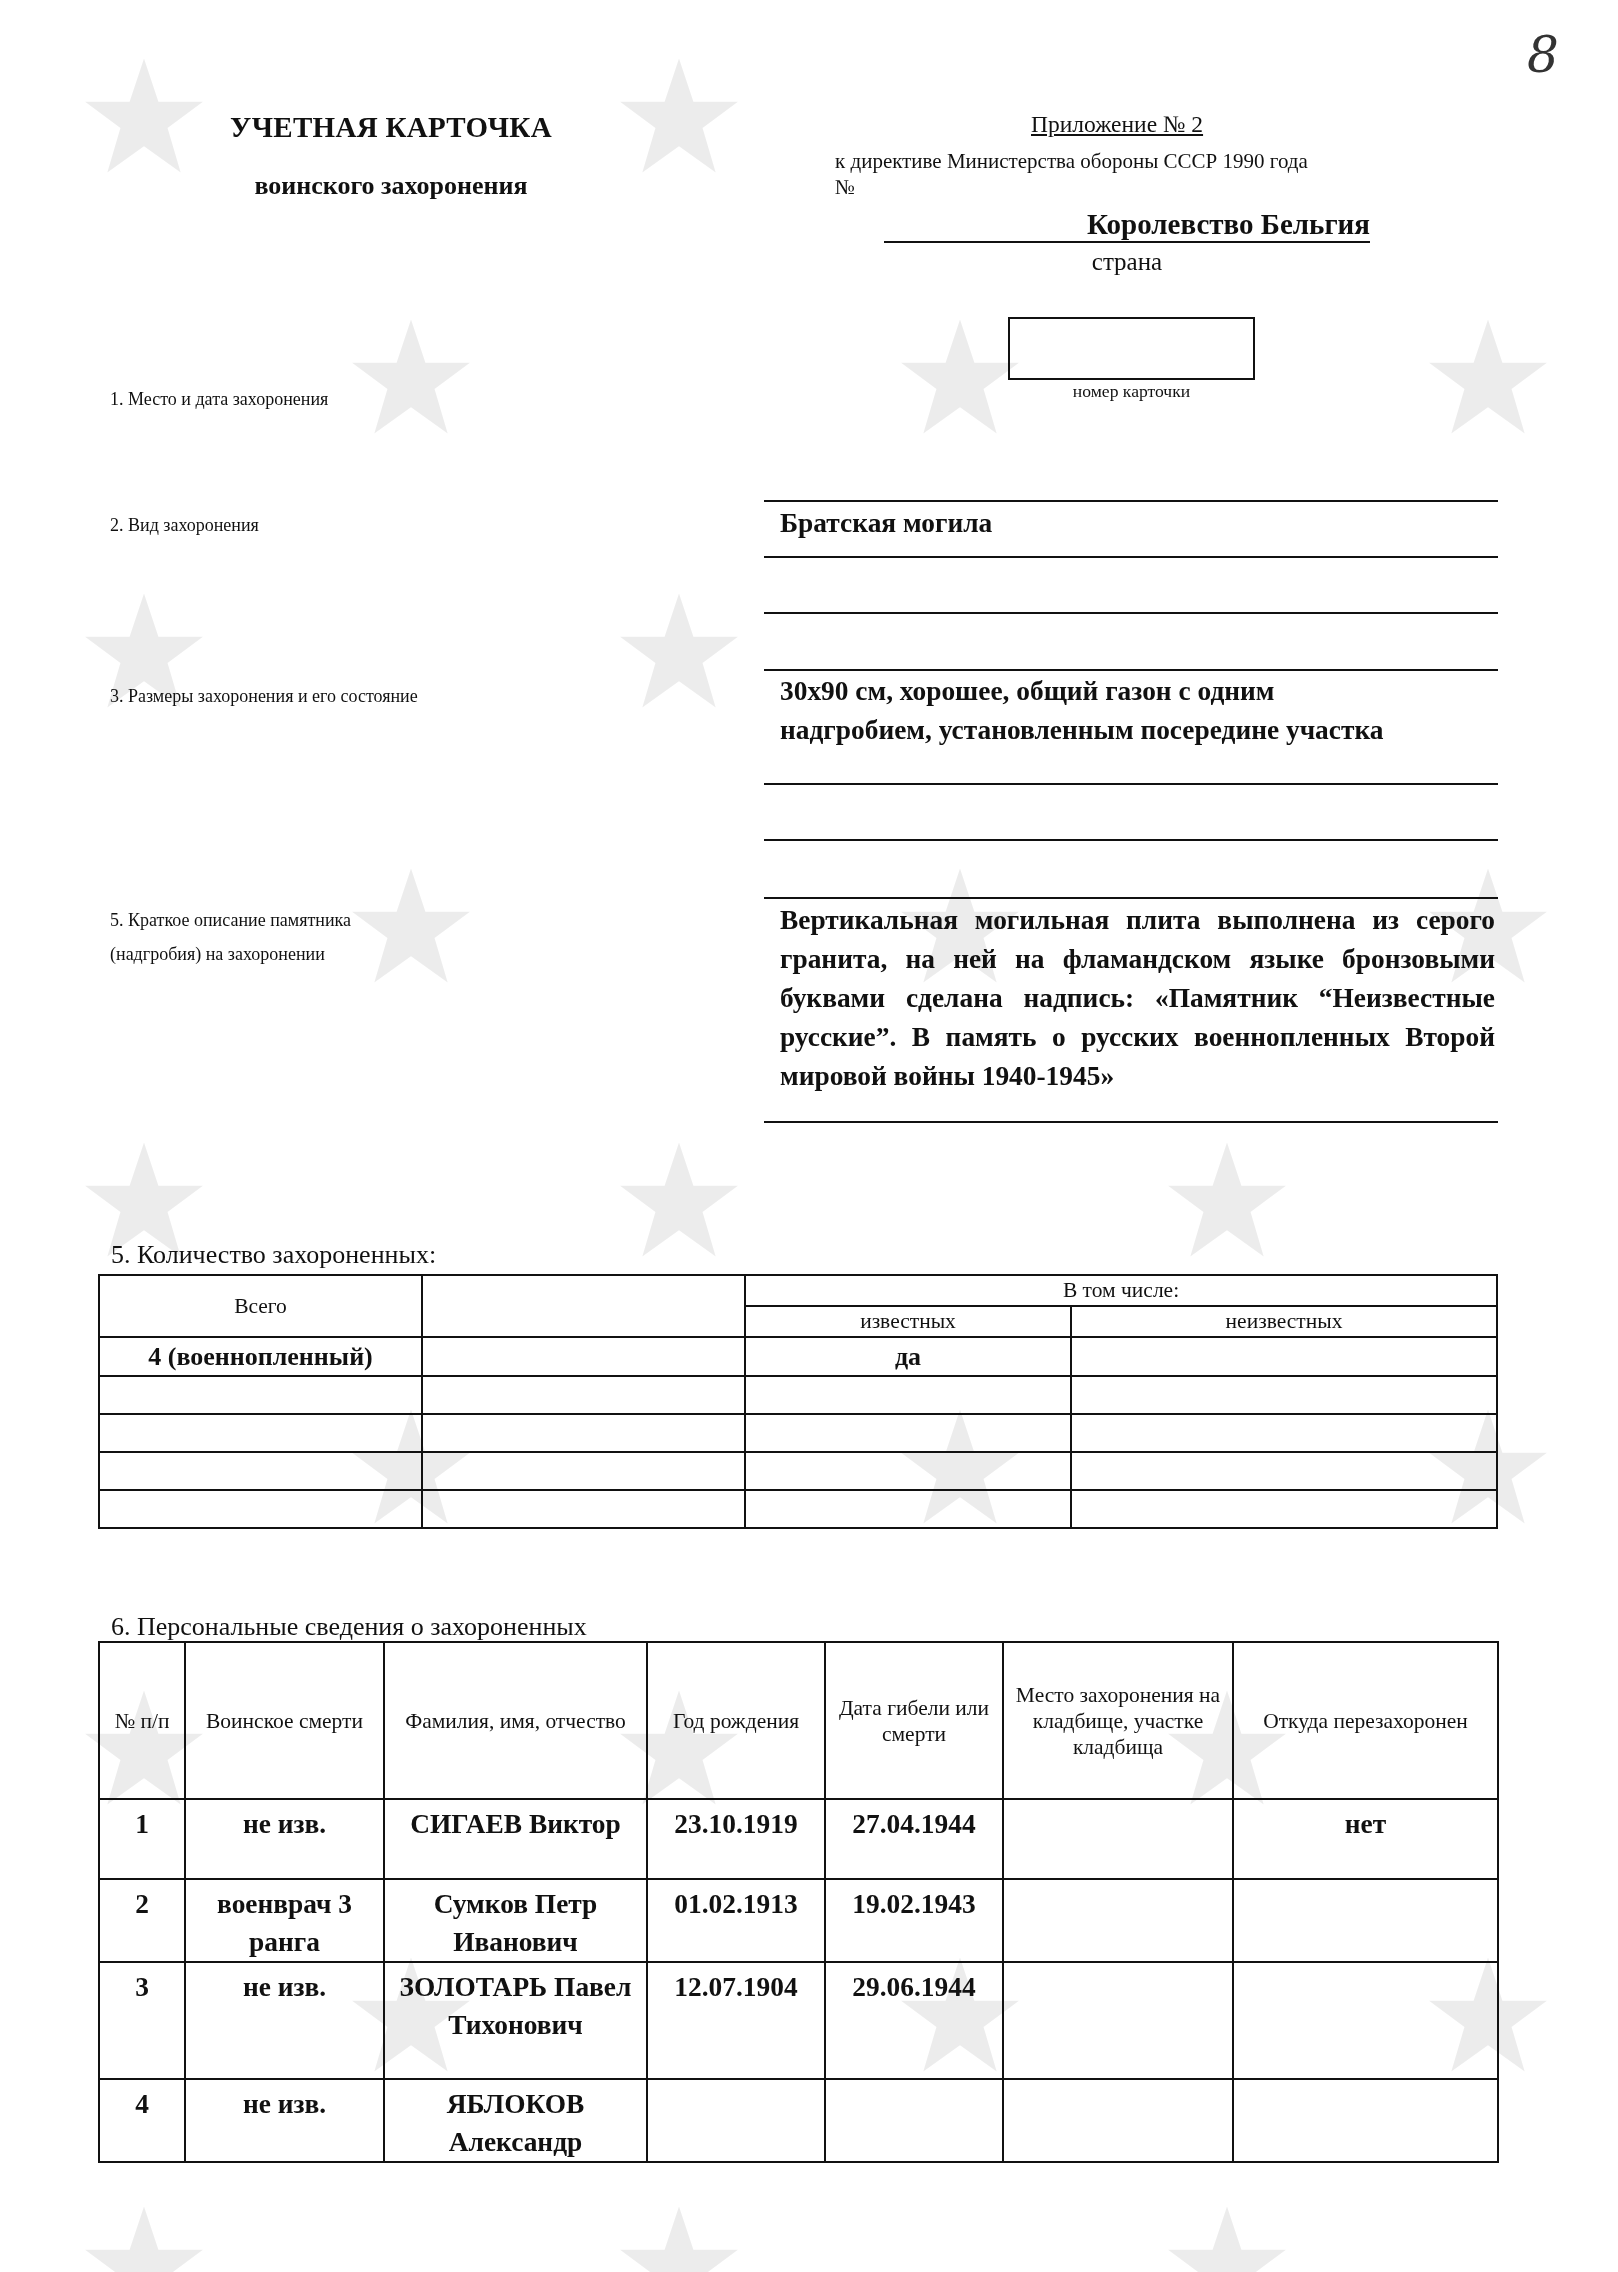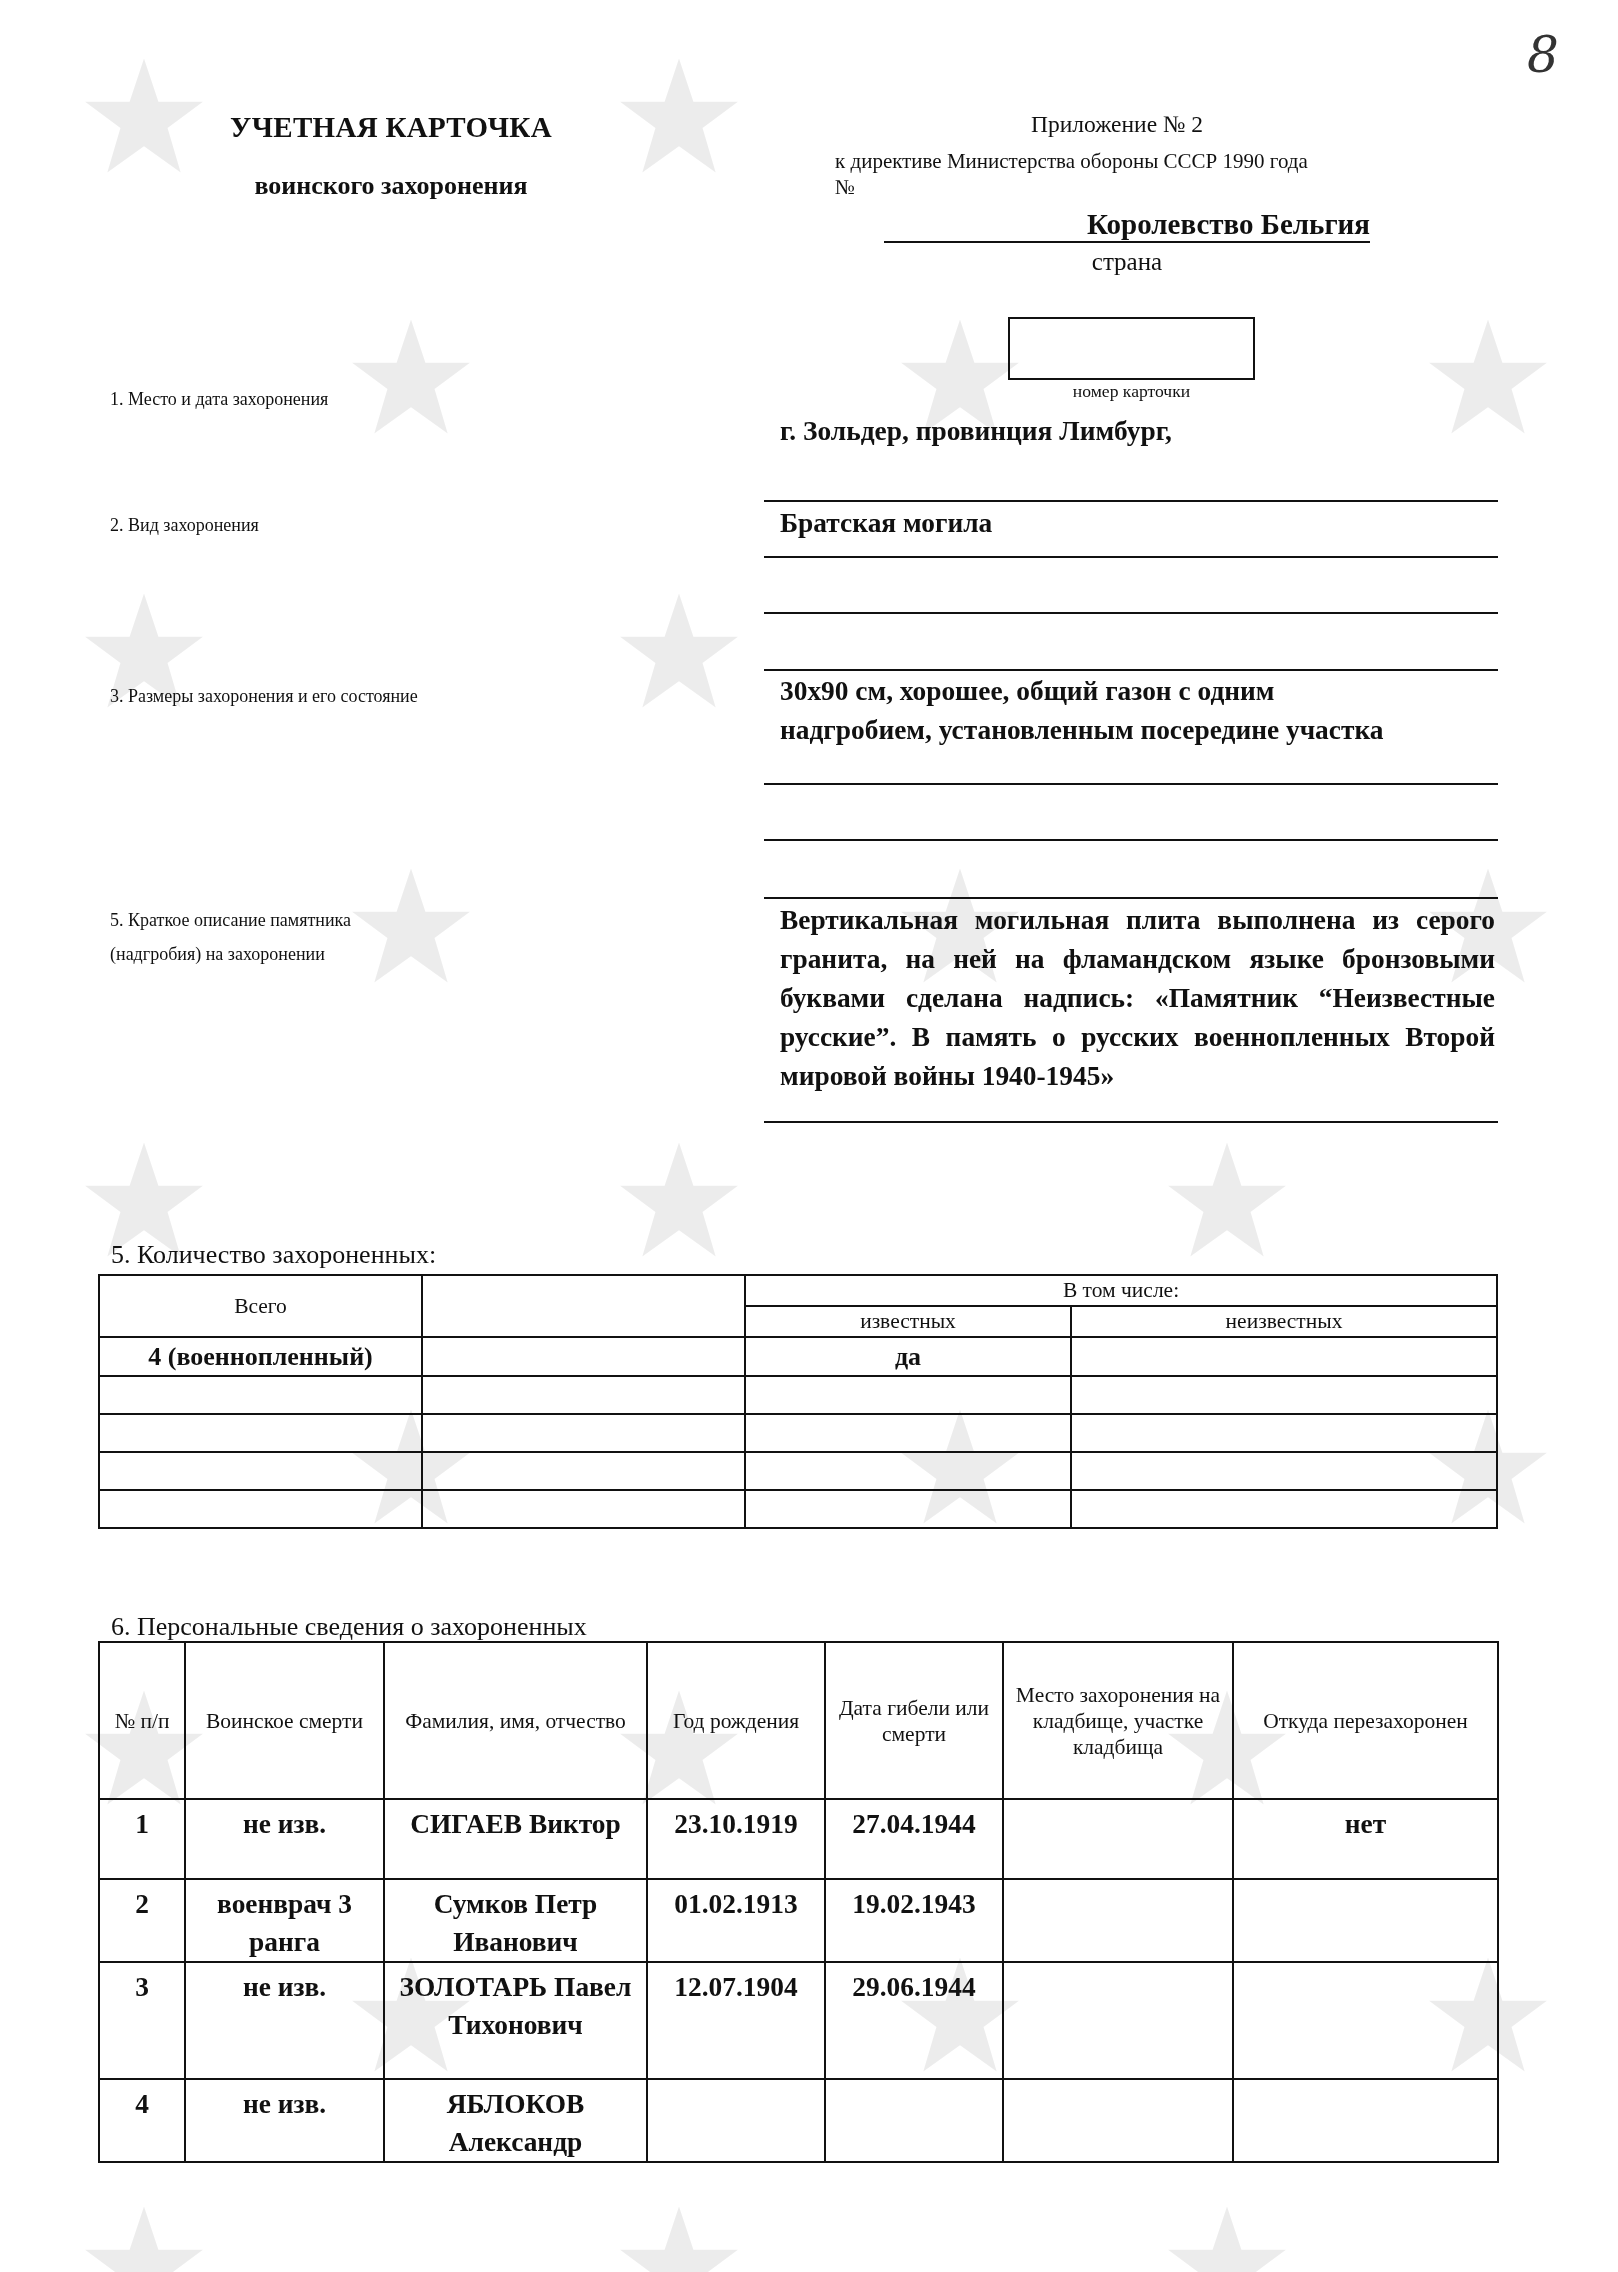--- a/index.html
+++ b/index.html
@@ -7,21 +7,21 @@
     width: 1619px; height: 2273px; position: relative; overflow: hidden;
     font-family: "Liberation Serif", "DejaVu Serif", serif; color: #111;
   }
   .abs { position: absolute; }
   .watermark {
     position: absolute; width: 144px; height: 131px; opacity: 0.07;
     pointer-events: none;
   }
   .title-main { left: 215px; top: 111px; width: 352px; text-align: center; font-weight: bold; font-size: 29px; letter-spacing: 0.3px; }
   .title-sub  { left: 215px; top: 171px; width: 352px; text-align: center; font-weight: bold; font-size: 26px; }
-  .appendix   { left: 1031px; top: 111px; font-size: 23.5px; }
+  .appendix   { left: 1031px; top: 111px; font-size: 23.5px; text-decoration: underline; }
   .directive  { left: 835px; top: 149px; font-size: 21px; }
   .directive-no { left: 835px; top: 175px; font-size: 21px; }
   .country-val { left: 884px; top: 208px; width: 486px; text-align: right; font-weight: bold; font-size: 29px; }
   .country-line { left: 884px; top: 241px; width: 486px; height: 2px; background: #111; }
   .country-cap { left: 884px; top: 248px; width: 486px; text-align: center; font-size: 25px; }
   .card-box { left: 1008px; top: 317px; width: 243px; height: 59px; border: 2px solid #111; }
   .card-cap { left: 1008px; top: 381px; width: 247px; text-align: center; font-size: 17.6px; }
 
   .label { left: 110px; font-size: 18px; line-height: 34px; }
   .value { left: 780px; width: 715px; font-weight: bold; font-size: 27.4px; line-height: 39px; }
@@ -127,21 +127,20 @@
 <div class="abs directive">к директиве Министерства обороны СССР 1990 года</div>
 <div class="abs directive-no">№</div>
 <div class="abs country-val">Королевство Бельгия</div>
 <div class="abs country-line"></div>
 <div class="abs country-cap">страна</div>
 <div class="abs card-box"></div>
 <div class="abs card-cap">номер карточки</div>
 
 <div class="abs label" style="top:382px">1. Место и дата захоронения</div>
 <div class="abs value" style="top:412px">
-  <div>г. Зольдер, провинция Лимбург,</div>
 </div>
 <div class="abs rule" style="top:500px"></div>
 
 <div class="abs label" style="top:508px">2. Вид захоронения</div>
 <div class="abs value" style="top:504px">
   <div>Братская могила</div>
 </div>
 <div class="abs rule" style="top:556px"></div>
 <div class="abs rule" style="top:612px"></div>
 <div class="abs rule" style="top:669px"></div>

